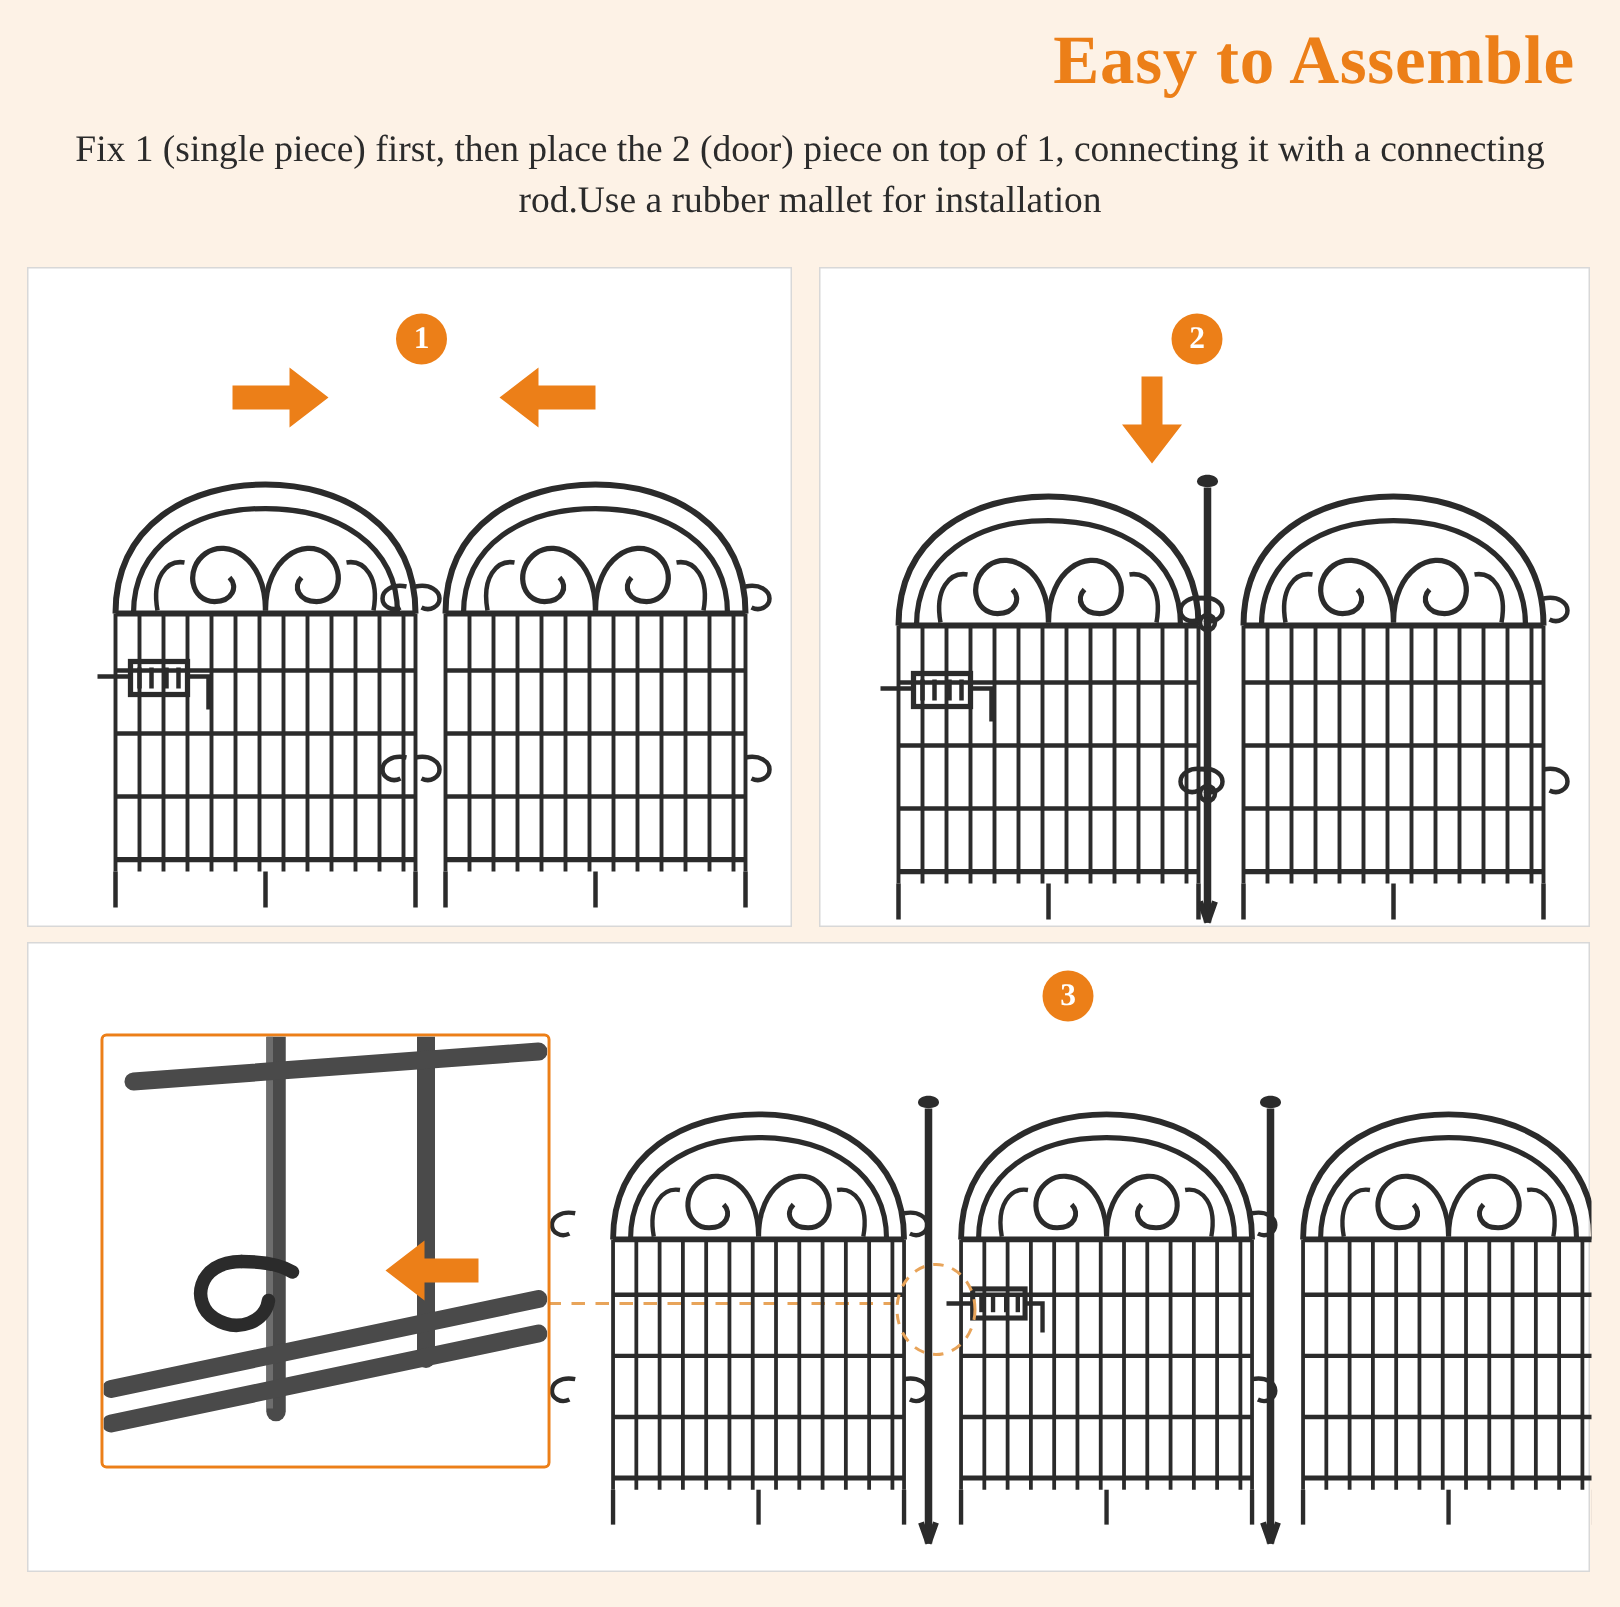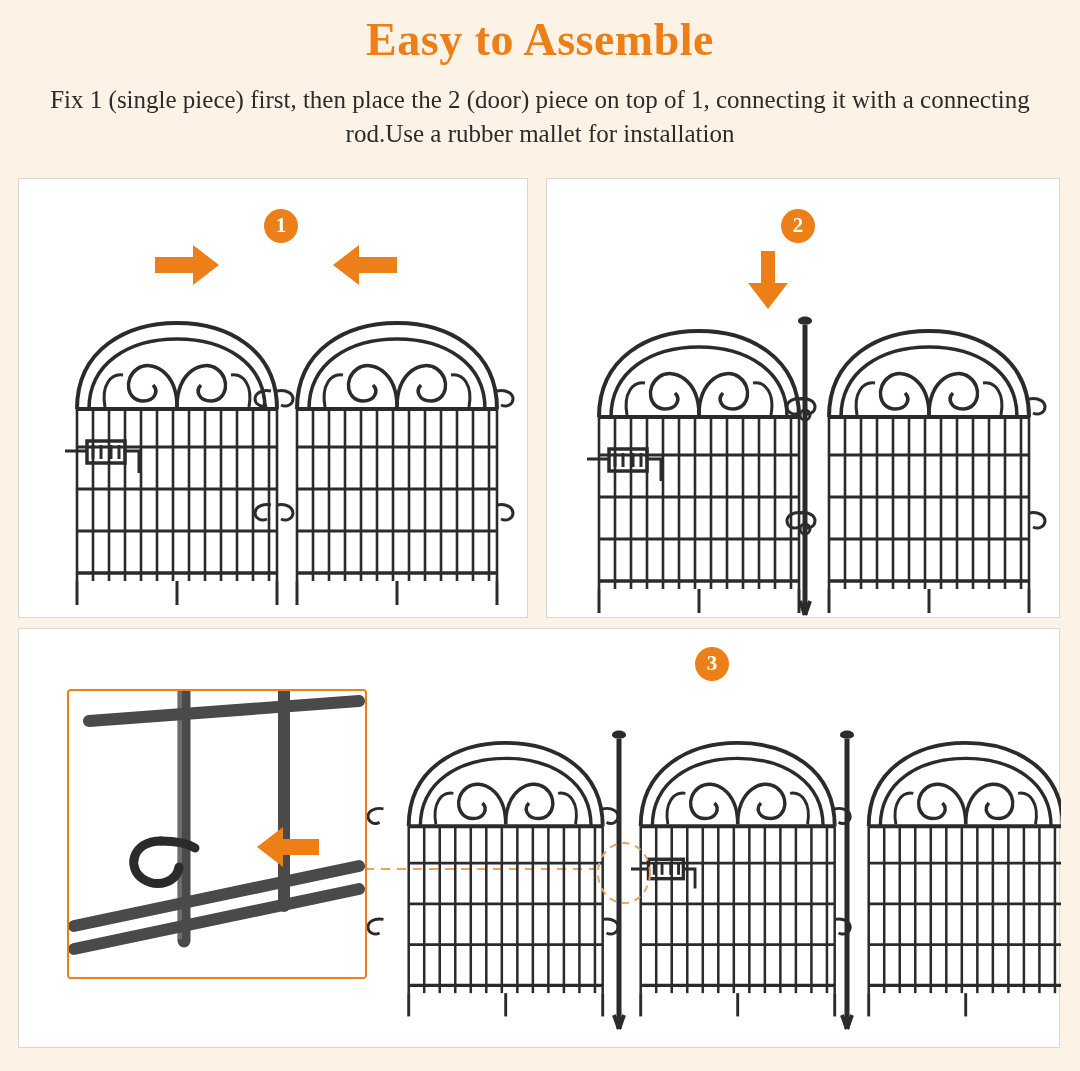--- a/index.html
+++ b/index.html
@@ -26,20 +26,21 @@
     text-align: center;
   }
   .title {
     font-family: "Liberation Serif", serif;
     font-size: 46px;
     font-weight: bold;
     color: #ec7f18;
     letter-spacing: 0.5px;
     margin: 0 0 8px 0;
     line-height: 1.15;
+    text-align: right;
   }
   .subtitle {
     font-family: "Liberation Serif", serif;
     font-size: 25px;
     color: #2b2b2b;
     line-height: 1.38;
     margin: 16px auto;
     max-width: 1010px;
   }
   

